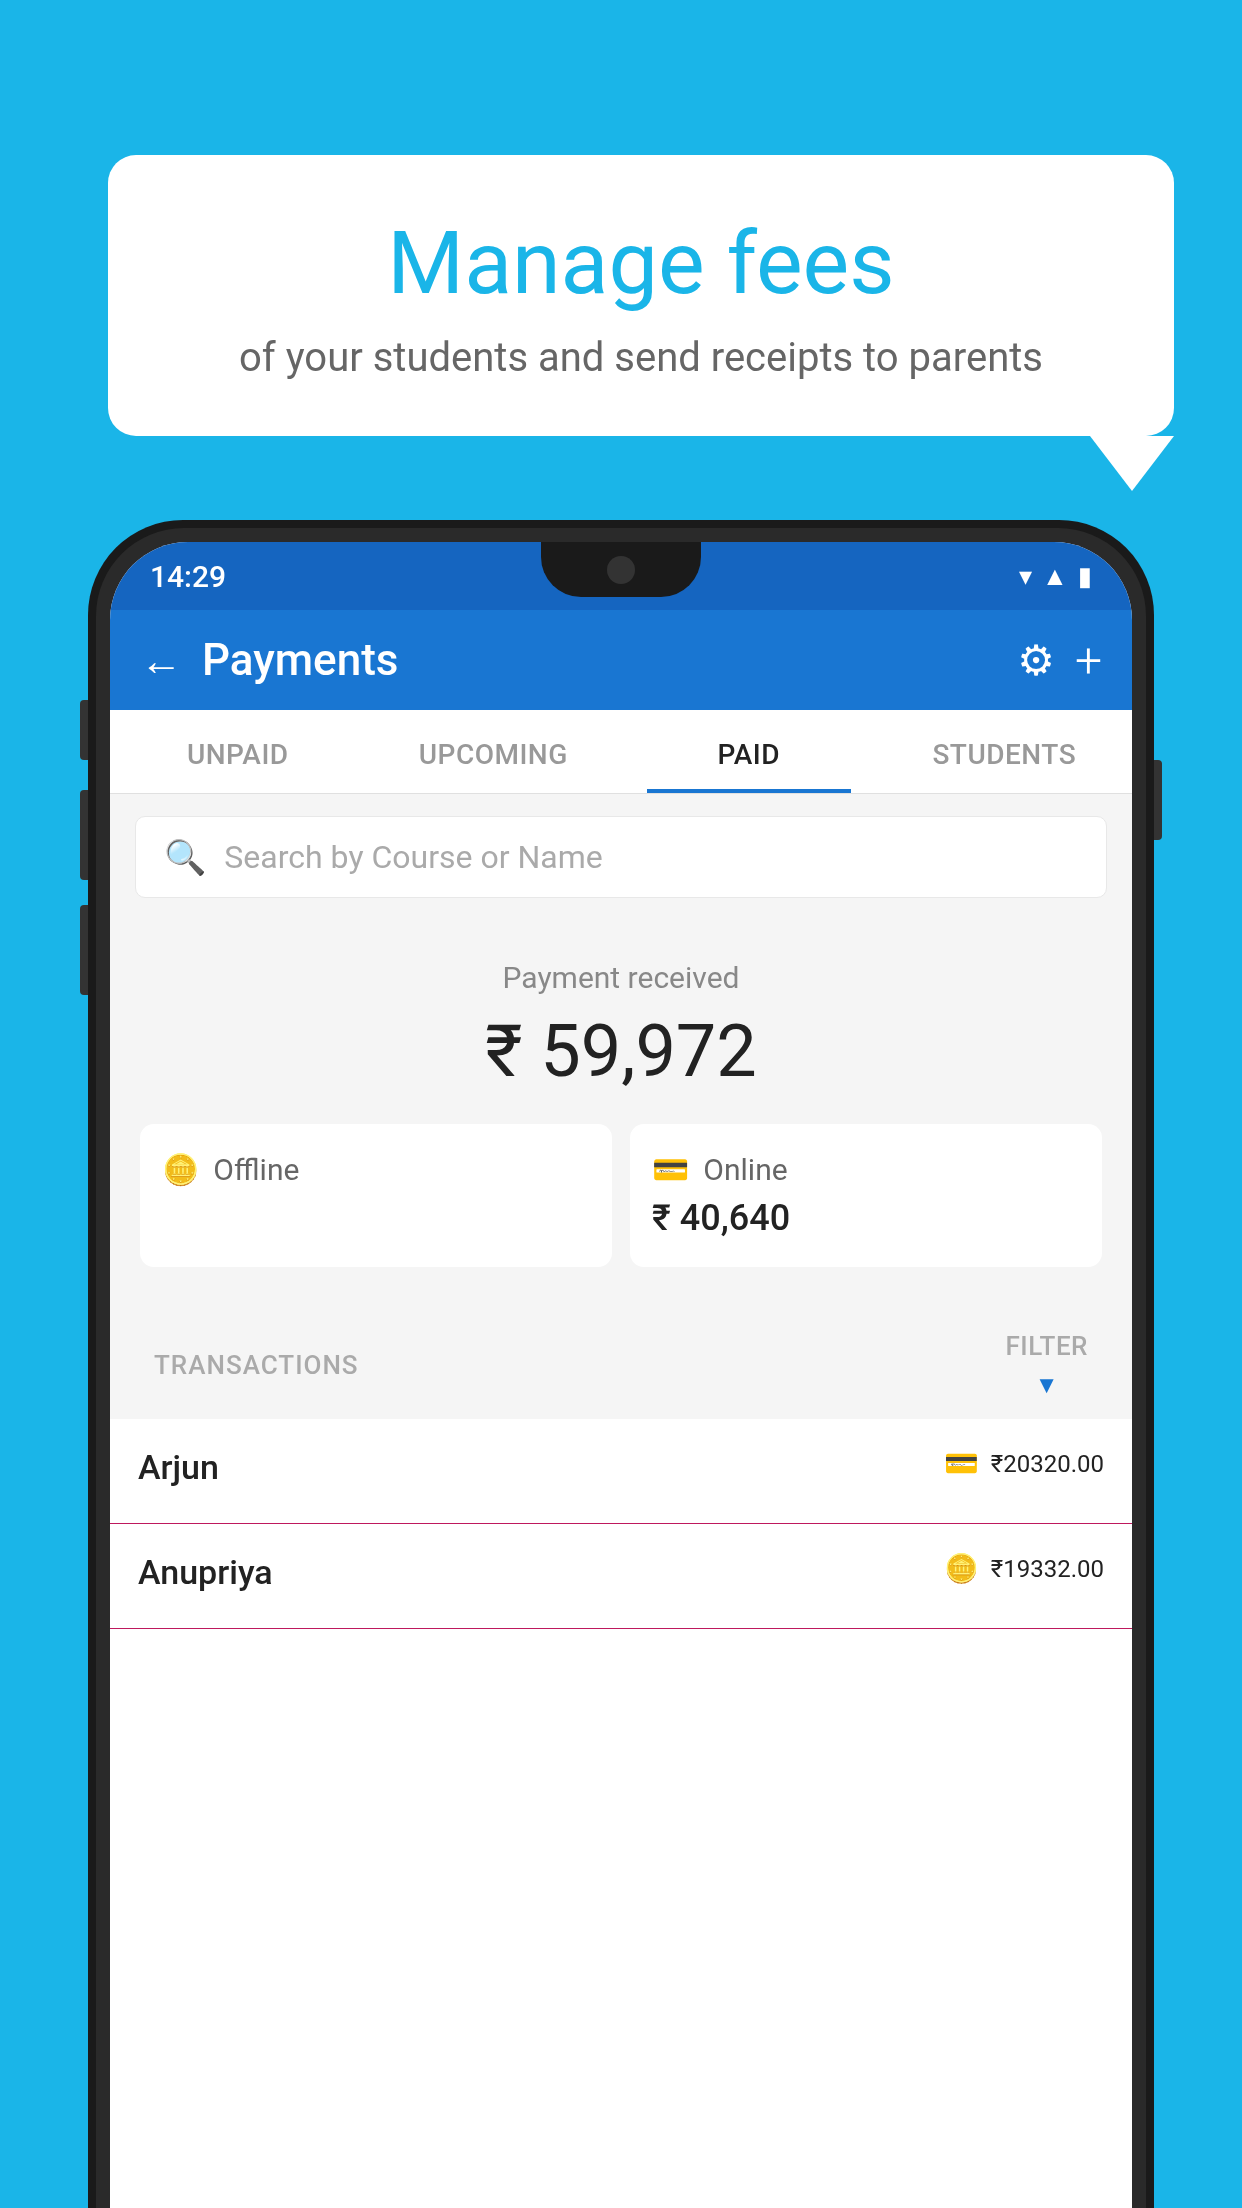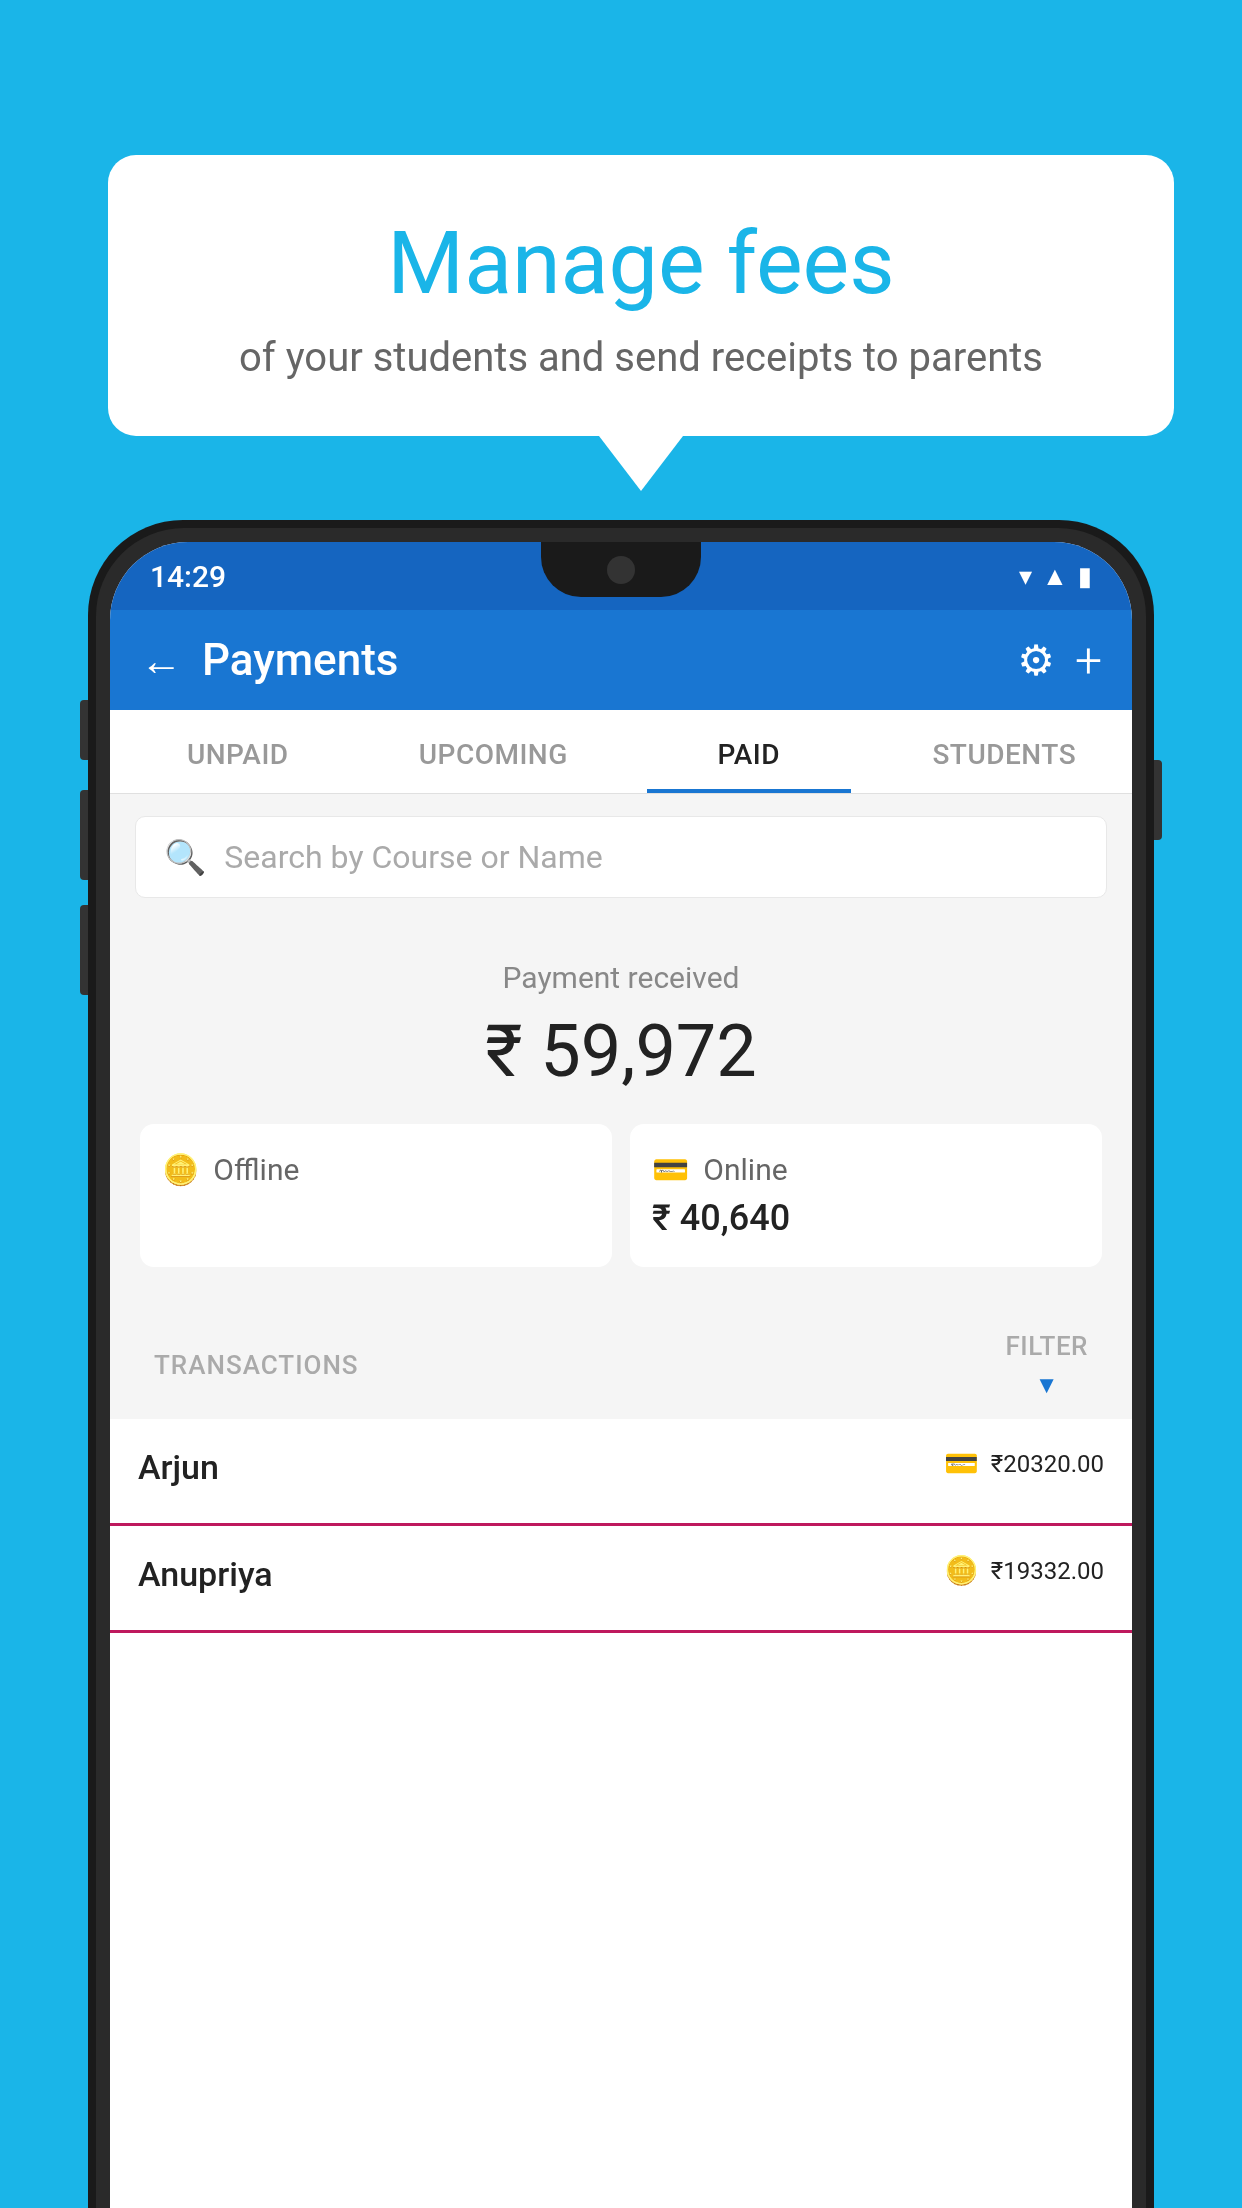--- a/index.html
+++ b/index.html
@@ -14,21 +14,21 @@
     }
 
     
     .speech-bubble-container {
       position: absolute;
       top: 155px;
       left: 68px;
       right: 68px;
       display: flex;
       flex-direction: column;
-      align-items: center;
+      align-items: flex-end;
       margin-left: 40px;
     }
 
     .speech-bubble {
       background: white;
       border-radius: 28px;
       padding: 60px 50px 55px;
       text-align: center;
       width: 100%;
       position: relative;
@@ -323,21 +323,21 @@
 
     .filter-icon {
       color: #1976d2;
       font-size: 24px;
     }
 
     
     .transaction-row {
       background: white;
       padding: 28px 28px;
-      border-bottom: 3px solid #be185d;
+      border-bottom: 1px solid #be185d;
     }
 
     .transaction-row-top {
       display: flex;
       justify-content: space-between;
       align-items: flex-start;
       margin-bottom: 8px;
     }
 
     .transaction-name {

